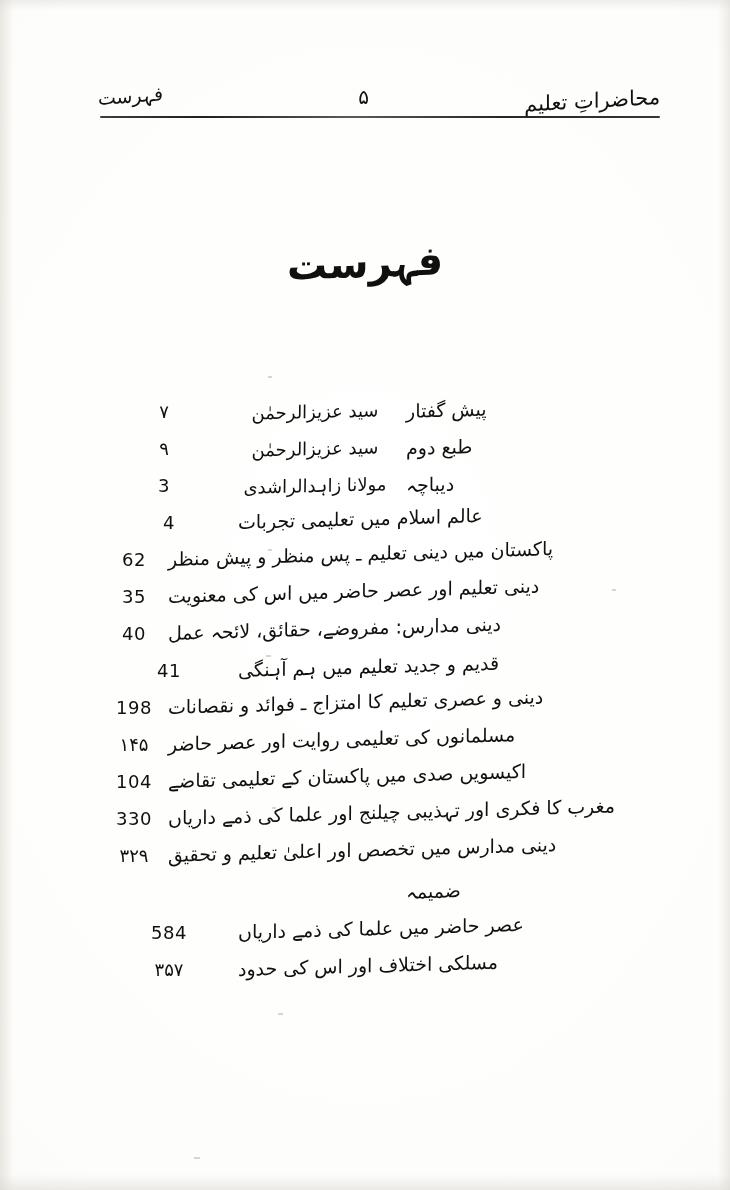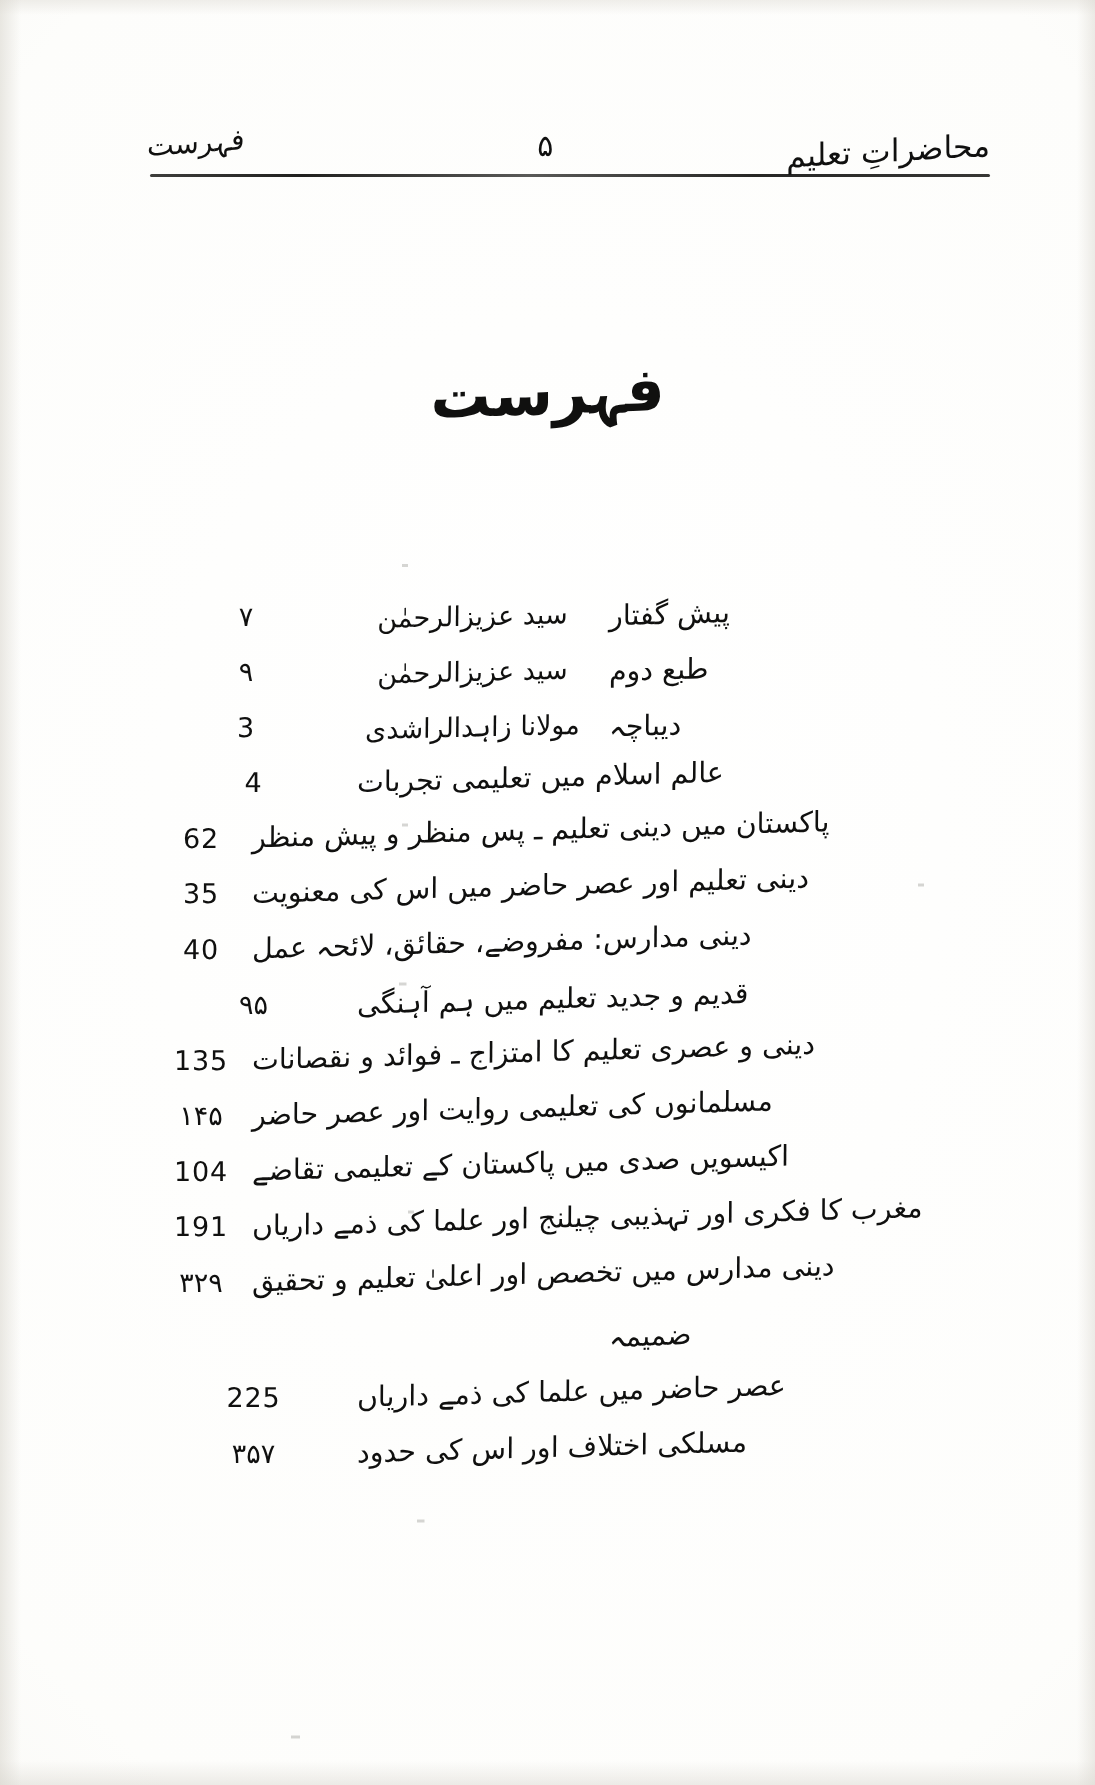--- a/index.html
+++ b/index.html
@@ -251,49 +251,49 @@
       <div class="toc-row">
         <div class="toc-title widest">دینی تعلیم اور عصر حاضر میں اس کی معنویت</div>
         <div class="toc-page">35</div>
       </div>
       <div class="toc-row">
         <div class="toc-title widest">دینی مدارس: مفروضے، حقائق، لائحہ عمل</div>
         <div class="toc-page">40</div>
       </div>
       <div class="toc-row">
         <div class="toc-title wide">قدیم و جدید تعلیم میں ہم آہنگی</div>
-        <div class="toc-page">۹۵</div>
+        <div class="toc-page">41</div>
       </div>
       <div class="toc-row">
         <div class="toc-title widest">دینی و عصری تعلیم کا امتزاج ـ فوائد و نقصانات</div>
-        <div class="toc-page">135</div>
+        <div class="toc-page">198</div>
       </div>
       <div class="toc-row">
         <div class="toc-title widest">مسلمانوں کی تعلیمی روایت اور عصر حاضر</div>
         <div class="toc-page">۱۴۵</div>
       </div>
       <div class="toc-row">
         <div class="toc-title widest">اکیسویں صدی میں پاکستان کے تعلیمی تقاضے</div>
         <div class="toc-page">104</div>
       </div>
       <div class="toc-row">
         <div class="toc-title widest">مغرب کا فکری اور تہذیبی چیلنج اور علما کی ذمے داریاں</div>
-        <div class="toc-page">191</div>
+        <div class="toc-page">330</div>
       </div>
       <div class="toc-row">
         <div class="toc-title widest">دینی مدارس میں تخصص اور اعلیٰ تعلیم و تحقیق</div>
         <div class="toc-page">۳۲۹</div>
       </div>
       <div class="toc-section-head">
         <div class="sec-label">ضمیمہ</div>
         <div class="sec-spacer"></div>
       </div>
       <div class="toc-row">
         <div class="toc-title wide">عصر حاضر میں علما کی ذمے داریاں</div>
-        <div class="toc-page">225</div>
+        <div class="toc-page">584</div>
       </div>
       <div class="toc-row">
         <div class="toc-title wide">مسلکی اختلاف اور اس کی حدود</div>
         <div class="toc-page">۳۵۷</div>
       </div>
     </div>
 
   <div class="speck" style="left:268px;top:376px;width:4px;height:2px;"></div>
   <div class="speck" style="left:268px;top:549px;width:4px;height:2px;"></div>
   <div class="speck" style="left:266px;top:655px;width:5px;height:2px;"></div>

